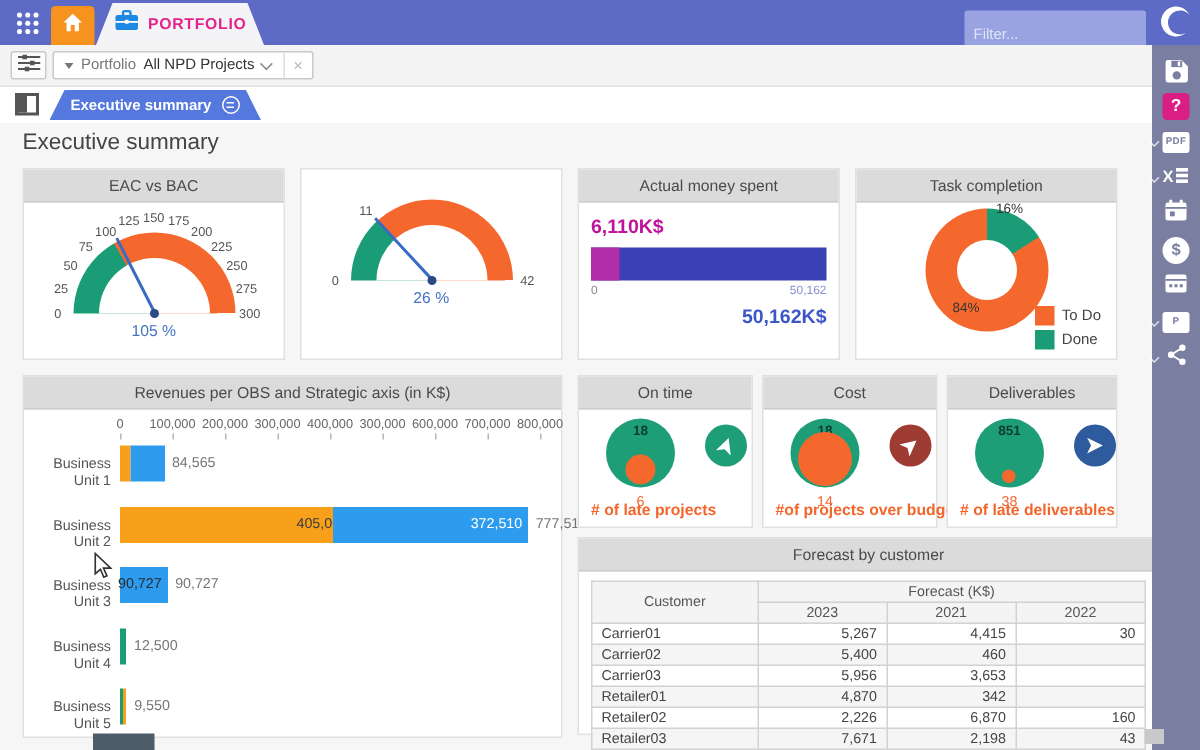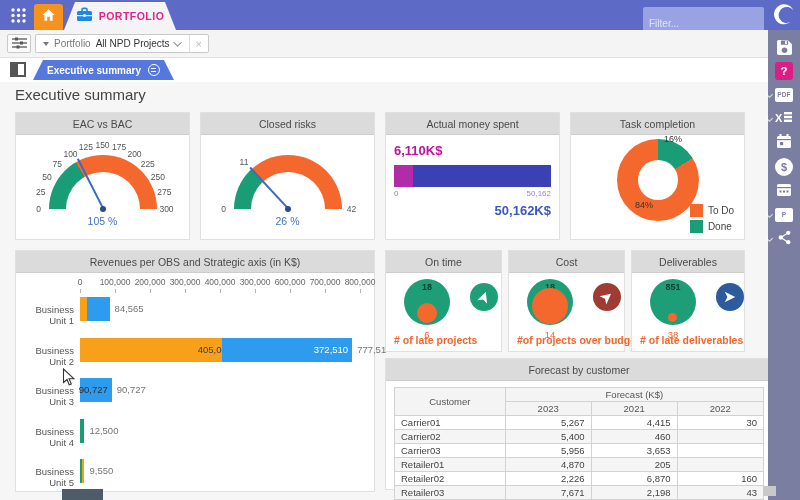--- a/index.html
+++ b/index.html
@@ -231,21 +231,20 @@
           <span class="gauge-tick" style="left: 107px; top: 16.5744px;">200</span>
           <span class="gauge-tick" style="left: 120.255px; top: 26.7452px;">225</span>
           <span class="gauge-tick" style="left: 130.426px; top: 40px;">250</span>
           <span class="gauge-tick" style="left: 136.819px; top: 55.4356px;">275</span>
           <span class="gauge-tick" style="left: 139px; top: 72px;">300</span>
         </div>
     </div>
   </div>
 
   <div class="panel p-g2">
-    <div class="panel-h">Closed risks</div>
     <div class="panel-b">
       <div class="gauge">
         <div class="gauge-arc" style="background: conic-gradient(from 270deg at 50% 100%, rgb(26, 157, 119) 0deg, rgb(26, 157, 119) 47.1429deg, rgb(245, 104, 45) 47.1429deg, rgb(245, 104, 45) 180deg, transparent 180deg, transparent 360deg);"></div>
         <div class="gauge-hole"></div>
         <div class="gauge-needle" style="transform: rotate(-132.857deg);"></div>
         <div class="gauge-pivot"></div>
         <div class="gauge-value">26 %</div>
       <span class="gauge-tick" style="left: 11px; top: 72px;">0</span>
           <span class="gauge-tick" style="left: 31.4689px; top: 25.0847px;">11</span>
           <span class="gauge-tick" style="left: 139px; top: 72px;">42</span>
@@ -420,21 +419,21 @@
             </tr>
             <tr>
               <td class="">Carrier03</td>
               <td class="num">5,956</td>
               <td class="num">3,653</td>
               <td class="num"></td>
             </tr>
             <tr>
               <td class="">Retailer01</td>
               <td class="num">4,870</td>
-              <td class="num">205</td>
+              <td class="num">342</td>
               <td class="num"></td>
             </tr>
             <tr>
               <td class="">Retailer02</td>
               <td class="num">2,226</td>
               <td class="num">6,870</td>
               <td class="num">160</td>
             </tr>
             <tr>
               <td class="">Retailer03</td>

